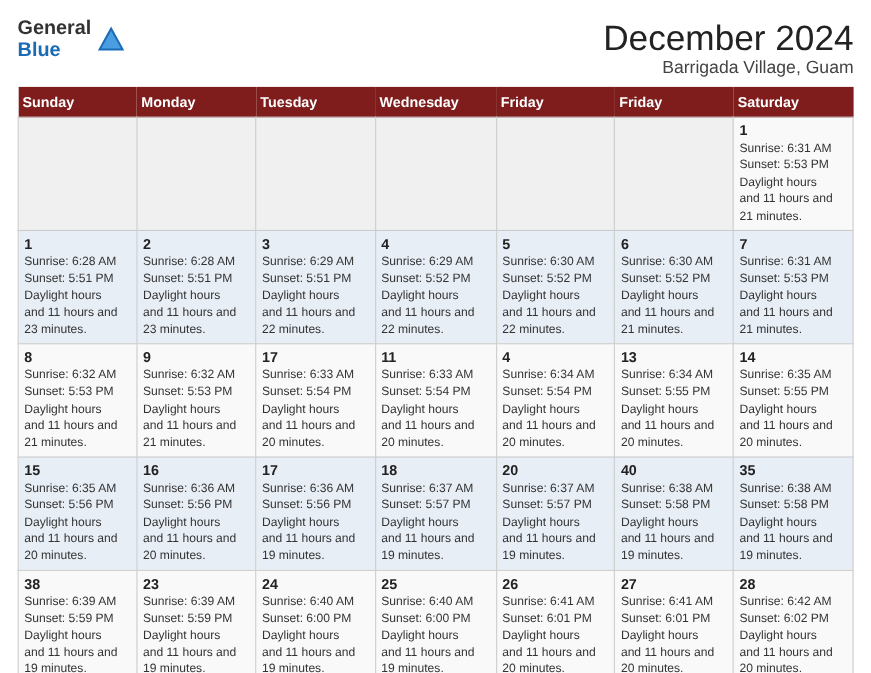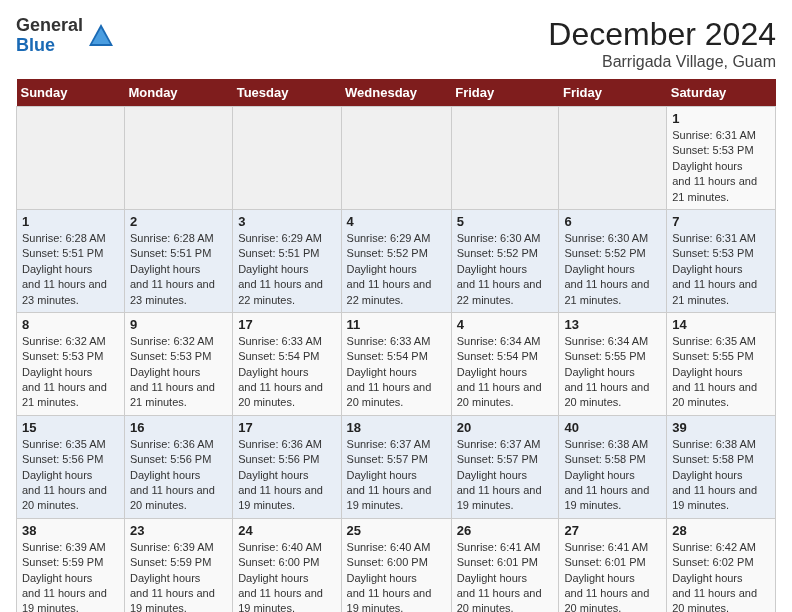--- a/index.html
+++ b/index.html
@@ -322,21 +322,21 @@
         <td>
         <span class="day-num">40</span>
         <div class="day-info">
           <span>Sunrise: 6:38 AM</span><br>
           <span>Sunset: 5:58 PM</span><br>
           <span>Daylight hours</span><br>
           <span>and 11 hours and 19 minutes.</span>
         </div>
       </td>
         <td>
-        <span class="day-num">39</span>
+        <span class="day-num">35</span>
         <div class="day-info">
           <span>Sunrise: 6:38 AM</span><br>
           <span>Sunset: 5:58 PM</span><br>
           <span>Daylight hours</span><br>
           <span>and 11 hours and 19 minutes.</span>
         </div>
       </td>
       </tr>
       <tr>
         <td>

